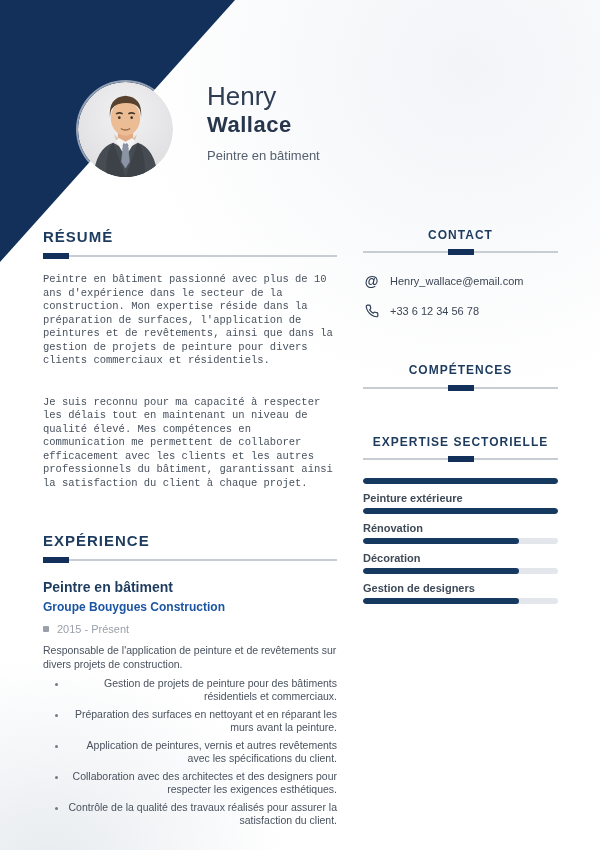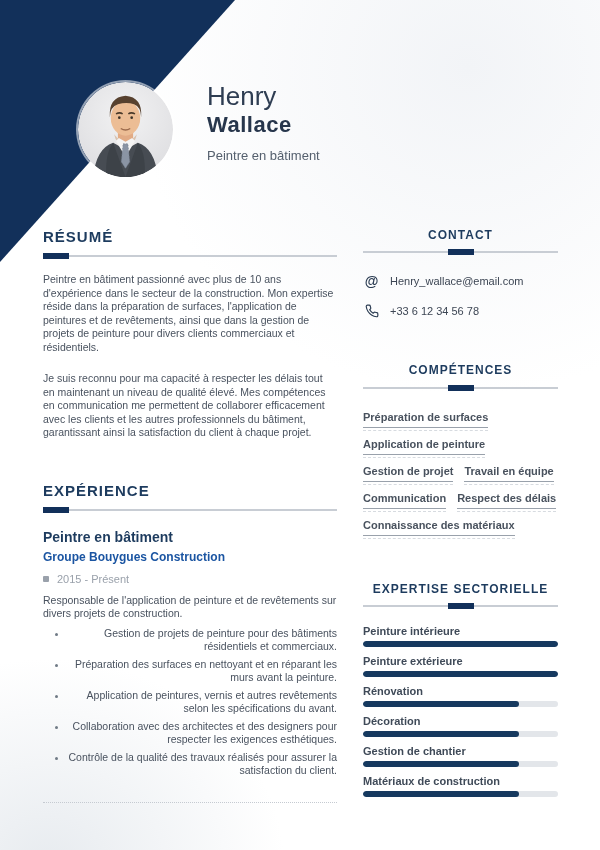--- a/index.html
+++ b/index.html
@@ -23,22 +23,22 @@
   .col-left{position:absolute;left:43px;top:228px;width:294px;}
   .col-right{position:absolute;left:363px;top:228px;width:195px;}
   
   .sec-heading{font-size:15px;font-weight:700;color:#1d3b5e;letter-spacing:1px;margin:0;line-height:1.2;}
   .sec-heading.center{text-align:center;font-size:12px;}
   .divider{position:relative;height:2px;background:#c8cdd4;margin-top:9px;}
   .divider .accent{position:absolute;top:-2px;width:26px;height:6px;background:#12305a;}
   .divider.left-accent .accent{left:0;}
   .divider.center-accent .accent{left:50%;transform:translateX(-50%);}
   
-  .para{font-size:10.5px;line-height:13.5px;color:#49525f;margin:16px 0 0 0;}
-  .para + .para{margin-top:18px;}
+  .para{font-size:10.5px;line-height:13.5px;color:#49525f;margin:16px 0 0 0;font-family:Liberation Mono, monospace;}
+  .para + .para{margin-top:28px;}
   
   .section-experience{margin-top:42px;}
   .xp-title{font-size:14px;font-weight:700;color:#1d3b5e;margin-top:18px;}
   .xp-company{font-size:12px;font-weight:700;color:#1b55a2;margin-top:5px;}
   .xp-date{display:flex;align-items:center;gap:8px;font-size:11px;color:#9aa1ab;margin-top:9px;}
   .calendar-icon{display:inline-block;width:6px;height:6px;background:#9aa1ab;border-radius:1px;}
   .xp-desc{font-size:10.5px;line-height:13.5px;color:#49525f;margin-top:9px;}
   .xp-bullets{margin:6px 0 0 0;padding-left:24px;text-align:right;}
   .xp-bullets li{font-size:10.5px;line-height:13px;color:#49525f;margin-bottom:5px;}
   .xp-bullets li::marker{color:#707a86;font-size:9px;}
@@ -127,21 +127,21 @@
       <div class="xp-title">Peintre en bâtiment</div>
       <div class="xp-company">Groupe Bouygues Construction</div>
       <div class="xp-date">
         <span class="calendar-icon"></span>
         <span>2015 - Présent</span>
       </div>
       <div class="xp-desc">Responsable de l'application de peinture et de revêtements sur divers projets de construction.</div>
       <ul class="xp-bullets">
         <li>Gestion de projets de peinture pour des bâtiments résidentiels et commerciaux.</li>
         <li>Préparation des surfaces en nettoyant et en réparant les murs avant la peinture.</li>
-        <li>Application de peintures, vernis et autres revêtements selon les spécifications du avant.</li>
+        <li>Application de peintures, vernis et autres revêtements avec les spécifications du client.</li>
         <li>Collaboration avec des architectes et des designers pour respecter les exigences esthétiques.</li>
         <li>Contrôle de la qualité des travaux réalisés pour assurer la satisfaction du client.</li>
       </ul>
       <div class="end-divider"></div>
     </section>
   </main>
 
   <aside class="col-right">
     <section>
       <h3 class="sec-heading center">CONTACT</h3>
@@ -164,39 +164,29 @@
           <span class="contact-text">+33 6 12 34 56 78</span>
         </div>
       </div>
     </section>
 
     <section class="section-skills">
       <h3 class="sec-heading center">COMPÉTENCES</h3>
       <div class="divider center-accent">
           <span class="accent"></span>
         </div>
-      <div class="skill-wrap">
-        <span class="skill">Préparation de surfaces</span>
-        <span class="skill">Application de peinture</span>
-        <span class="skill">Gestion de projet</span>
-        <span class="skill">Travail en équipe</span>
-        <span class="skill">Communication</span>
-        <span class="skill">Respect des délais</span>
-        <span class="skill">Connaissance des matériaux</span>
-      </div>
     </section>
 
     <section class="section-expertise">
       <h3 class="sec-heading center">EXPERTISE SECTORIELLE</h3>
       <div class="divider center-accent">
           <span class="accent"></span>
         </div>
       <div class="exp-list">
         <div class="exp-row">
-          <div class="exp-label">Peinture intérieure</div>
           <div class="bar-track">
               <div class="bar-fill" style="width: 100%;"></div>
             </div>
         </div>
         <div class="exp-row">
           <div class="exp-label">Peinture extérieure</div>
           <div class="bar-track">
               <div class="bar-fill" style="width: 100%;"></div>
             </div>
         </div>
@@ -206,27 +196,21 @@
               <div class="bar-fill" style="width: 80%;"></div>
             </div>
         </div>
         <div class="exp-row">
           <div class="exp-label">Décoration</div>
           <div class="bar-track">
               <div class="bar-fill" style="width: 80%;"></div>
             </div>
         </div>
         <div class="exp-row">
-          <div class="exp-label">Gestion de chantier</div>
-          <div class="bar-track">
-              <div class="bar-fill" style="width: 80%;"></div>
-            </div>
-        </div>
-        <div class="exp-row">
-          <div class="exp-label">Matériaux de construction</div>
+          <div class="exp-label">Gestion de designers</div>
           <div class="bar-track">
               <div class="bar-fill" style="width: 80%;"></div>
             </div>
         </div>
       </div>
     </section>
   </aside>
 </div>
 
 </body></html>

